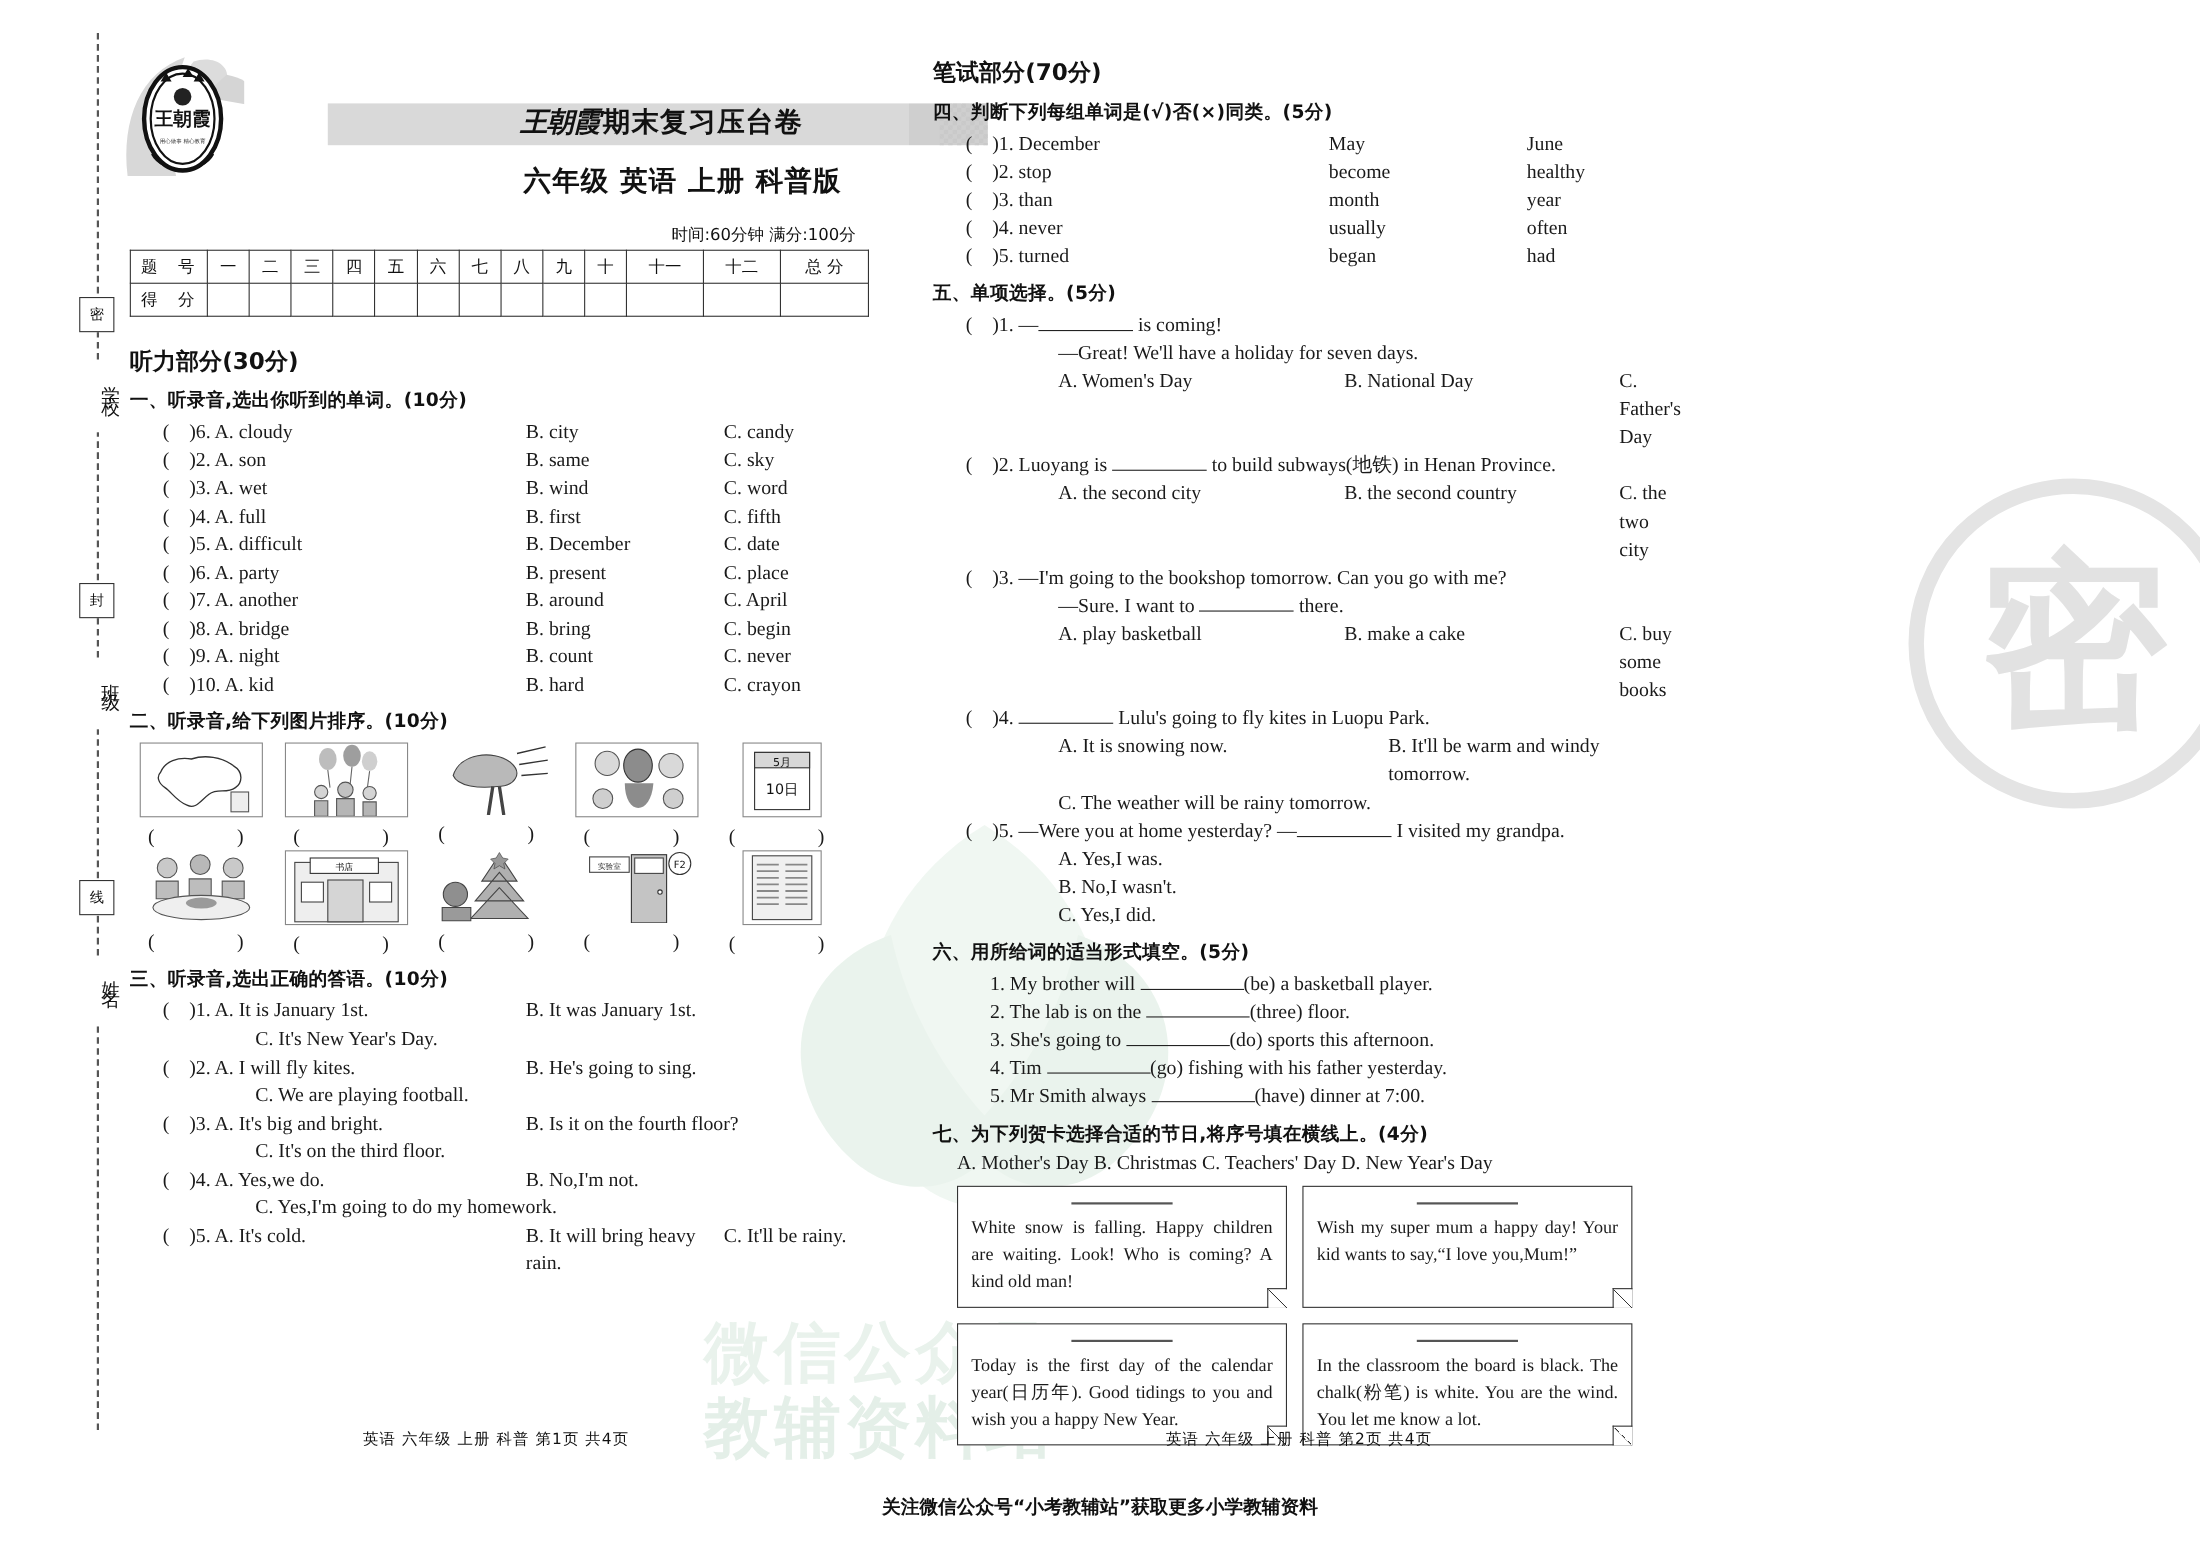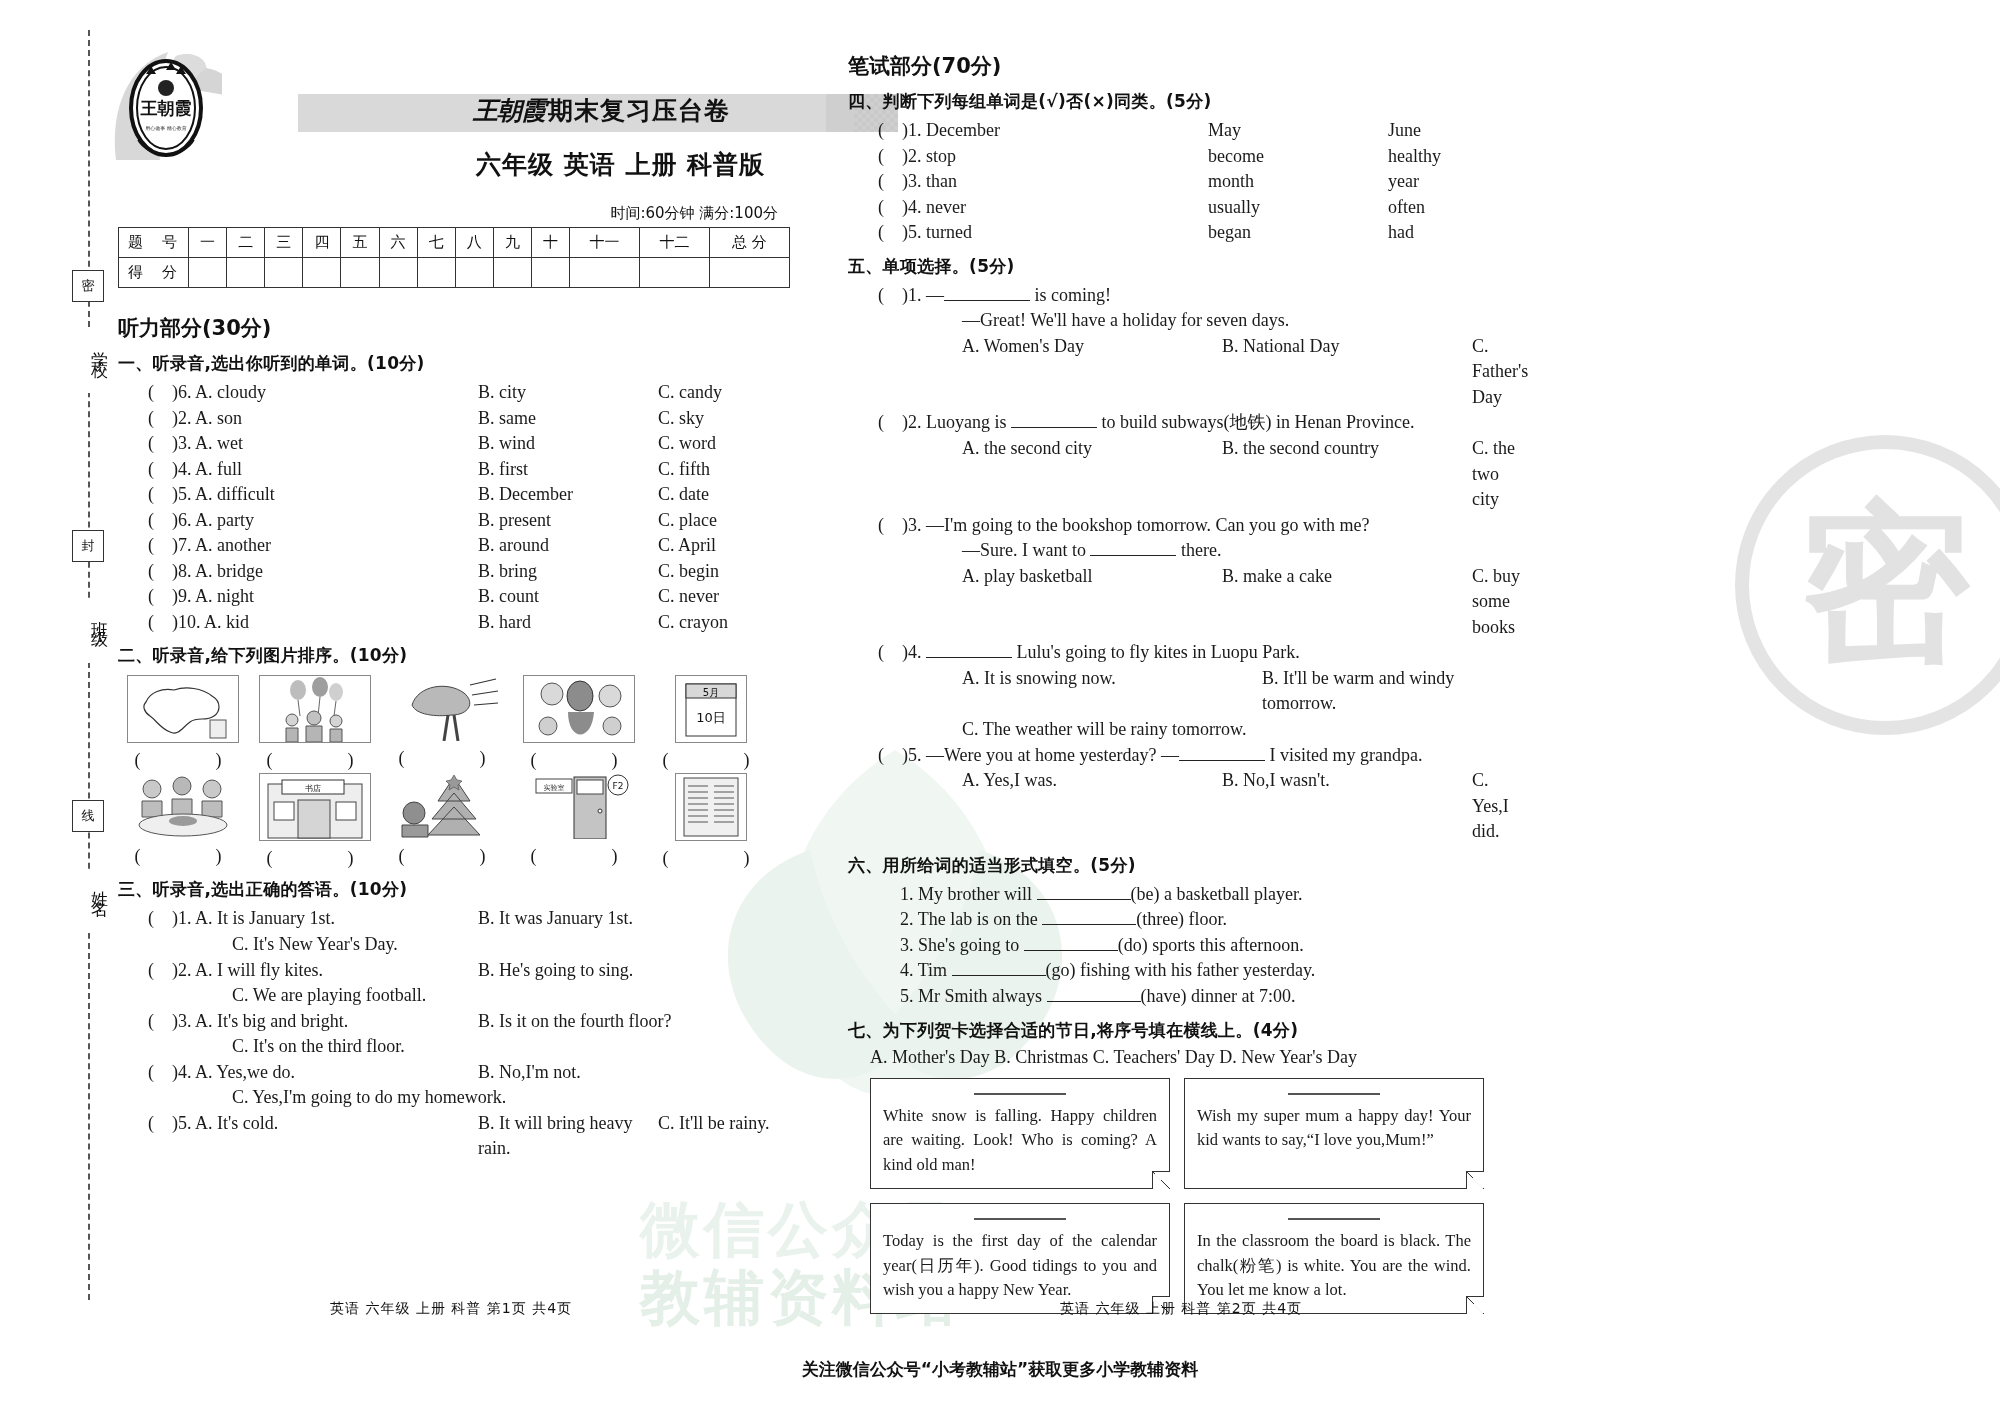--- a/index.html
+++ b/index.html
@@ -550,21 +550,21 @@
         </div>
         <div class="cont" style="display: flex;">
           <span style="width: 300px; flex: 0 0 auto;">A. It is snowing now.</span>
           <span>B. It'll be warm and windy tomorrow.</span>
         </div>
         <div class="cont">C. The weather will be rainy tomorrow.</div>
         <div class="qrow">
           <span class="paren">(&nbsp;&nbsp;&nbsp;&nbsp;)</span>
           <span>5. —Were you at home yesterday? —<span class="blank" style="width:86px"></span> I visited my grandpa.</span>
         </div>
-        <div class="cont" style="display: flex;">
+        <div class="cont" style="display: flex; flex-direction: column;">
           <span style="width: 260px; flex: 0 0 auto;">A. Yes,I was.</span>
           <span style="width: 250px; flex: 0 0 auto;">B. No,I wasn't.</span>
           <span>C. Yes,I did.</span>
         </div>
       </div>
 
     <div class="sec-head">六、用所给词的适当形式填空。(5分)</div>
     <div id="r6">
         <div class="cont" style="margin-left: 52px;">1. My brother will <span class="blank" style="width:94px"></span>(be) a basketball player.</div>
         <div class="cont" style="margin-left: 52px;">2. The lab is on the <span class="blank" style="width:94px"></span>(three) floor.</div>

